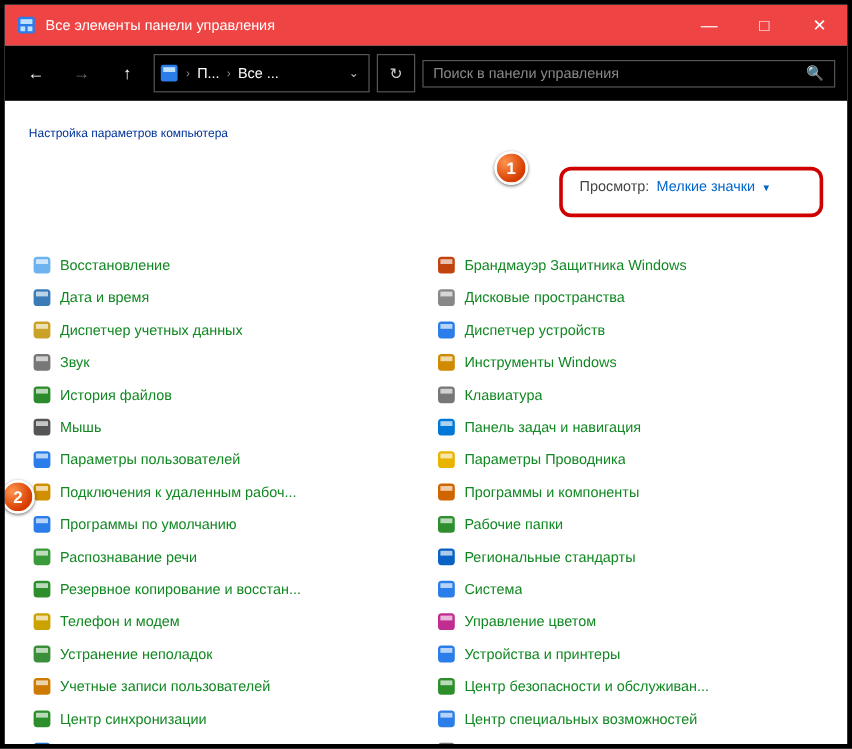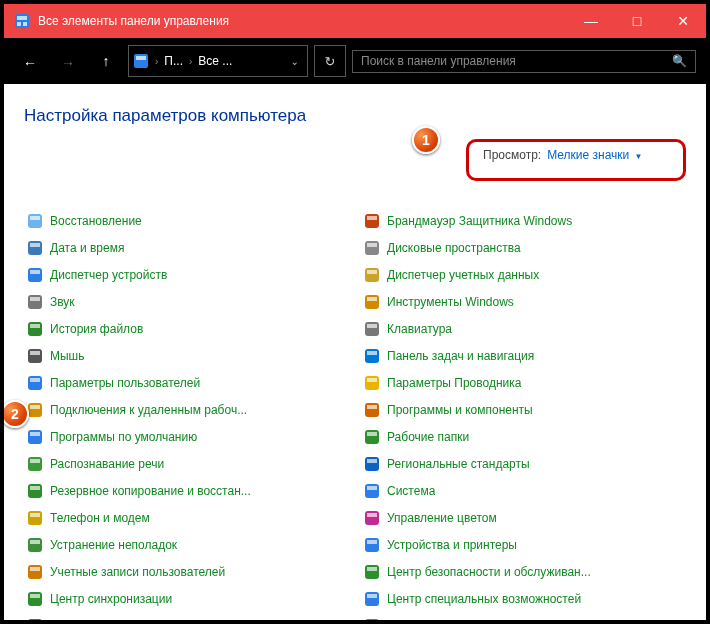--- a/index.html
+++ b/index.html
@@ -77,21 +77,21 @@
     overflow: hidden;
     position: relative;
   }
   .header-row {
     display:flex;
     align-items:flex-start;
     margin-bottom: 30px;
   }
   .page-title {
     color:#003399;
-    font-size:17px;
+    font-size:10px;
     font-weight:400;
     padding-top:4px;
   }
   .view-box {
     margin-left:auto;
     border:3px solid #d00000;
     border-radius:10px;
     padding:6px 14px 16px 14px;
     display:flex;
     align-items:center;
@@ -252,38 +252,38 @@
           <svg class="icn" viewBox="0 0 16 16">
             <rect x="1" y="1" width="14" height="14" rx="3" fill="#888"></rect>
             <rect x="3" y="3" width="10" height="4" fill="#ffffffaa"></rect>
           </svg>
         </span>
         <span class="label">Дисковые пространства</span>
       </div>
       <div class="item">
         <span class="ico">
           <svg class="icn" viewBox="0 0 16 16">
+            <rect x="1" y="1" width="14" height="14" rx="3" fill="#c9a227"></rect>
+            <rect x="3" y="3" width="10" height="4" fill="#ffffffaa"></rect>
+          </svg>
+        </span>
+        <span class="label">Диспетчер учетных данных</span>
+      </div>
+      <div class="item">
+        <span class="ico">
+          <svg class="icn" viewBox="0 0 16 16">
             <rect x="1" y="1" width="14" height="14" rx="3" fill="#2b7de9"></rect>
             <rect x="3" y="3" width="10" height="4" fill="#ffffffaa"></rect>
           </svg>
         </span>
         <span class="label">Диспетчер устройств</span>
       </div>
       <div class="item">
         <span class="ico">
           <svg class="icn" viewBox="0 0 16 16">
-            <rect x="1" y="1" width="14" height="14" rx="3" fill="#c9a227"></rect>
-            <rect x="3" y="3" width="10" height="4" fill="#ffffffaa"></rect>
-          </svg>
-        </span>
-        <span class="label">Диспетчер учетных данных</span>
-      </div>
-      <div class="item">
-        <span class="ico">
-          <svg class="icn" viewBox="0 0 16 16">
             <rect x="1" y="1" width="14" height="14" rx="3" fill="#777"></rect>
             <rect x="3" y="3" width="10" height="4" fill="#ffffffaa"></rect>
           </svg>
         </span>
         <span class="label">Звук</span>
       </div>
       <div class="item">
         <span class="ico">
           <svg class="icn" viewBox="0 0 16 16">
             <rect x="1" y="1" width="14" height="14" rx="3" fill="#d08a00"></rect>

